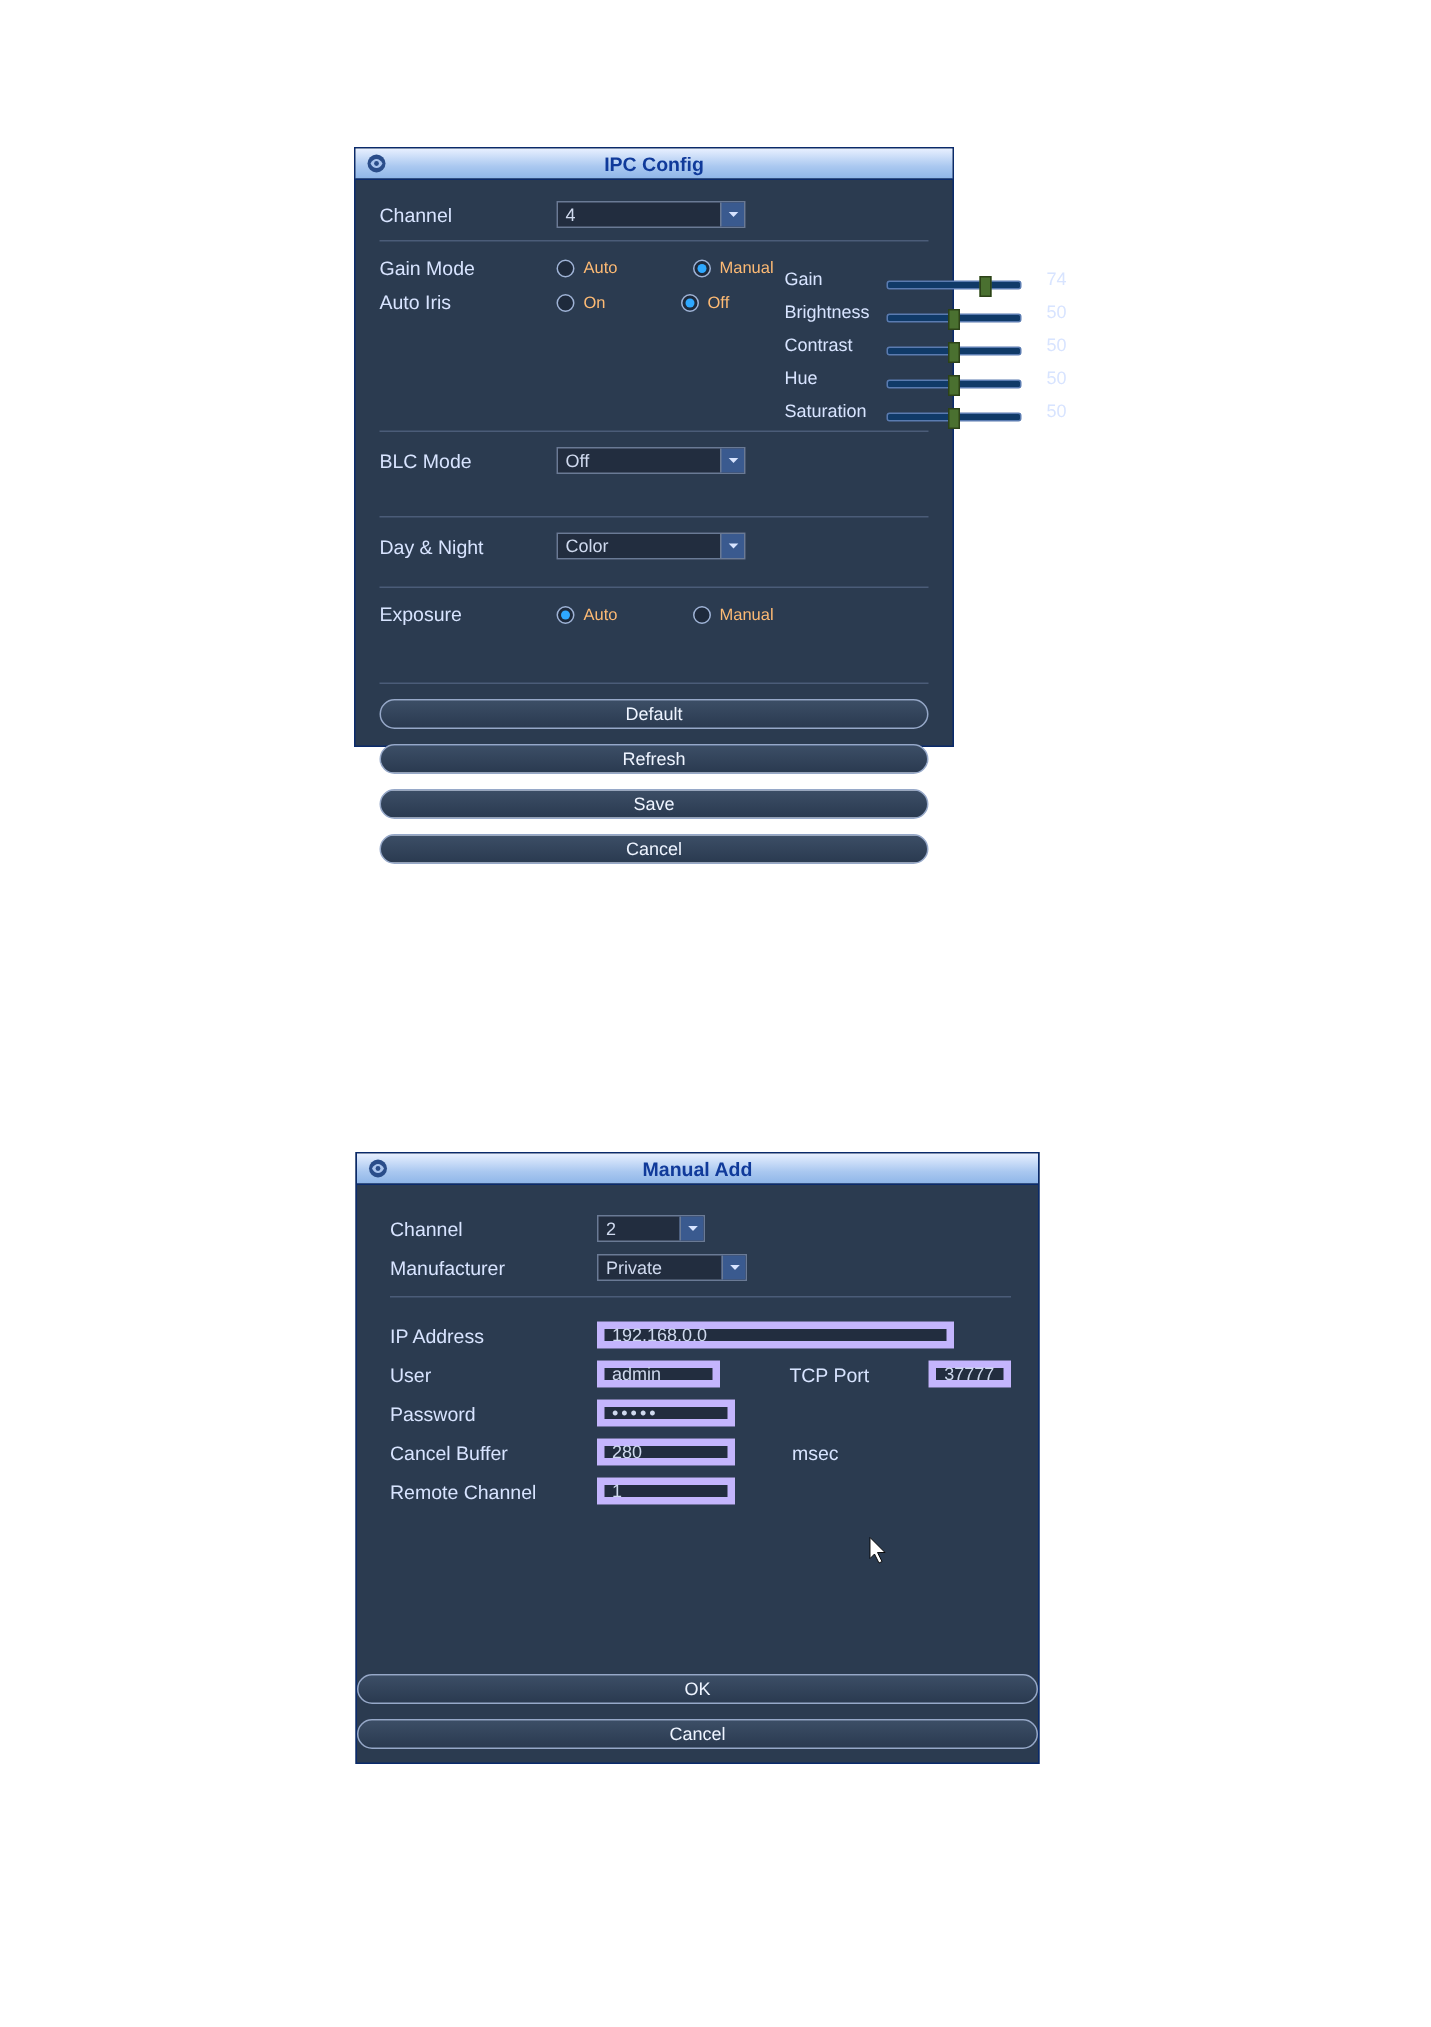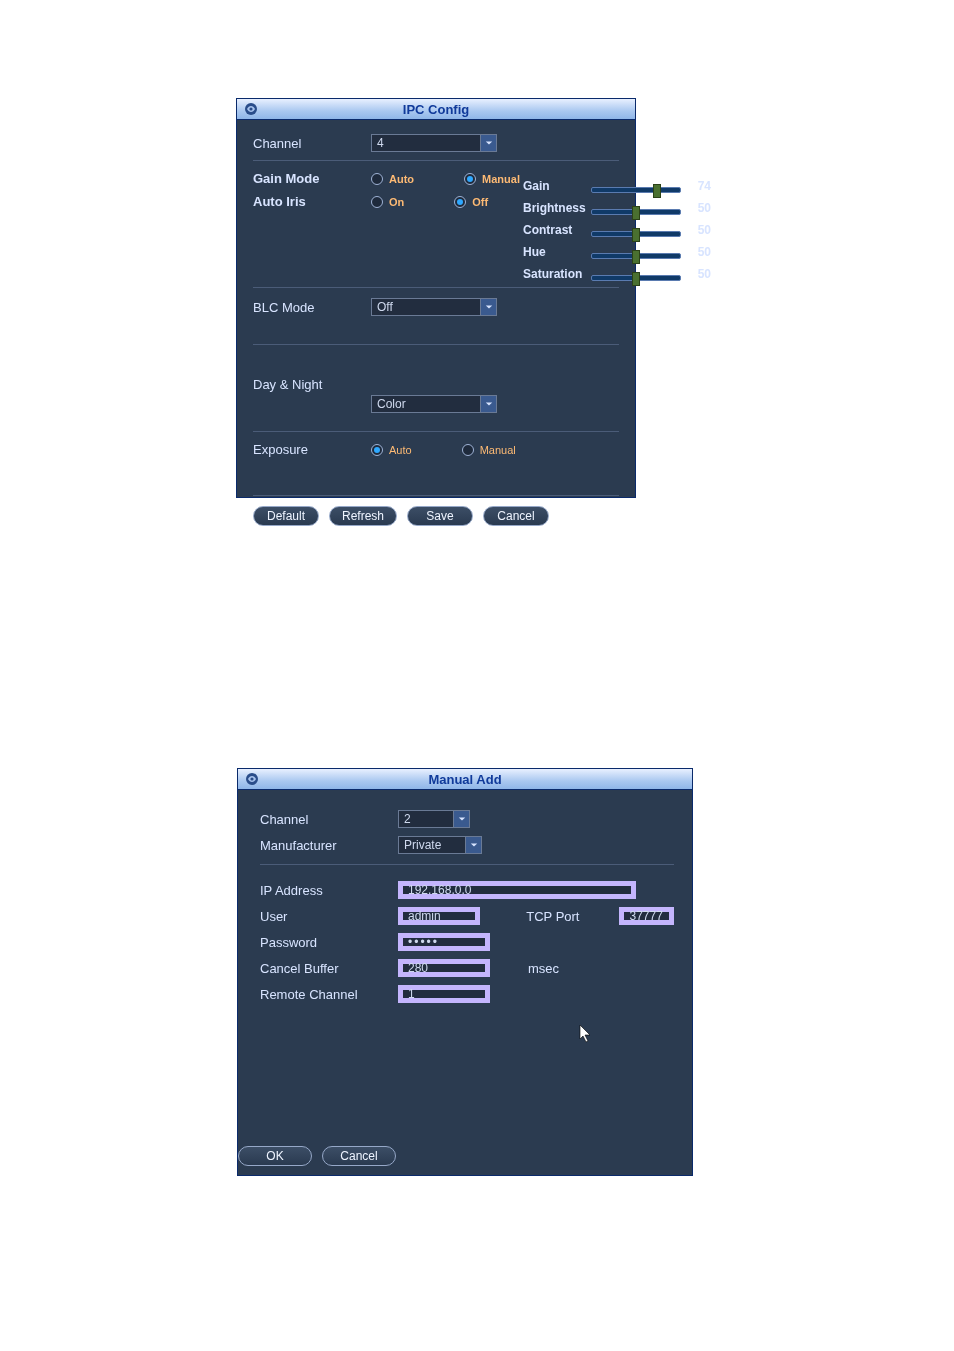--- a/index.html
+++ b/index.html
@@ -158,20 +158,21 @@
     text-align: right;
     font-size: 12px;
   }
 
   
   .btn-row {
     display: flex;
     justify-content: flex-start;
     gap: 10px;
     margin-top: 6px;
+    flex-direction: column;
   }
   .btn {
     min-width: 66px;
     height: 20px;
     padding: 0 12px;
     border: 1px solid #96a8c8;
     border-radius: 10px;
     background: linear-gradient(#3c4e66, #2a3a50);
     color: #eef4ff;
     font-size: 12px;
@@ -213,21 +214,21 @@
         <span>4</span>
         <span class="arrow-btn">
           <svg viewBox="0 0 10 10">
               <path d="M1 3l4 4 4-4z" fill="#d8e4ff"></path>
             </svg>
         </span>
       </span>
     </div>
     <hr class="hr">
 
-    <div style="display:flex;font-weight:bold;">
+    <div style="display:flex;">
       <div style="width:240px;">
         <div class="row">
           <span class="lbl">Gain Mode</span>
           <span class="radio">
               <span class="bullet"></span>
               <span>Auto</span>
             </span>
           <span class="radio checked">
               <span class="bullet"></span>
               <span>Manual</span>
@@ -295,21 +296,21 @@
               <path d="M1 3l4 4 4-4z" fill="#d8e4ff"></path>
             </svg>
         </span>
       </span>
     </div>
 
     <hr class="hr">
 
     <div class="row" style="margin-bottom:18px;">
       <span class="lbl">Day &amp; Night</span>
-      <span class="select" style="width:126px;margin-top:40px;">
+      <span class="select" style="width:126px;">
         <span>Color</span>
         <span class="arrow-btn">
           <svg viewBox="0 0 10 10">
               <path d="M1 3l4 4 4-4z" fill="#d8e4ff"></path>
             </svg>
         </span>
       </span>
     </div>
 
     <hr class="hr">
@@ -359,21 +360,21 @@
         <span class="arrow-btn">
           <svg viewBox="0 0 10 10">
               <path d="M1 3l4 4 4-4z" fill="#d8e4ff"></path>
             </svg>
         </span>
       </span>
     </div>
 
     <div class="row">
       <span class="lbl2">Manufacturer</span>
-      <span class="select" style="width:84px;">
+      <span class="select" style="width:100px;">
         <span>Private</span>
         <span class="arrow-btn">
           <svg viewBox="0 0 10 10">
               <path d="M1 3l4 4 4-4z" fill="#d8e4ff"></path>
             </svg>
         </span>
       </span>
     </div>
 
     <hr class="hr" style="margin:10px 0 16px 0;">

